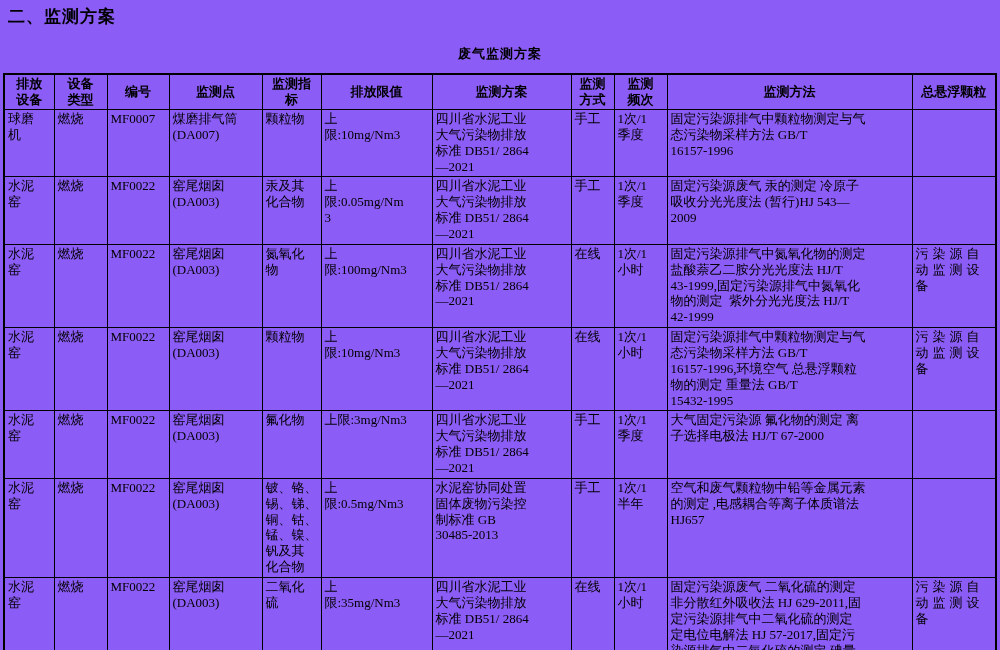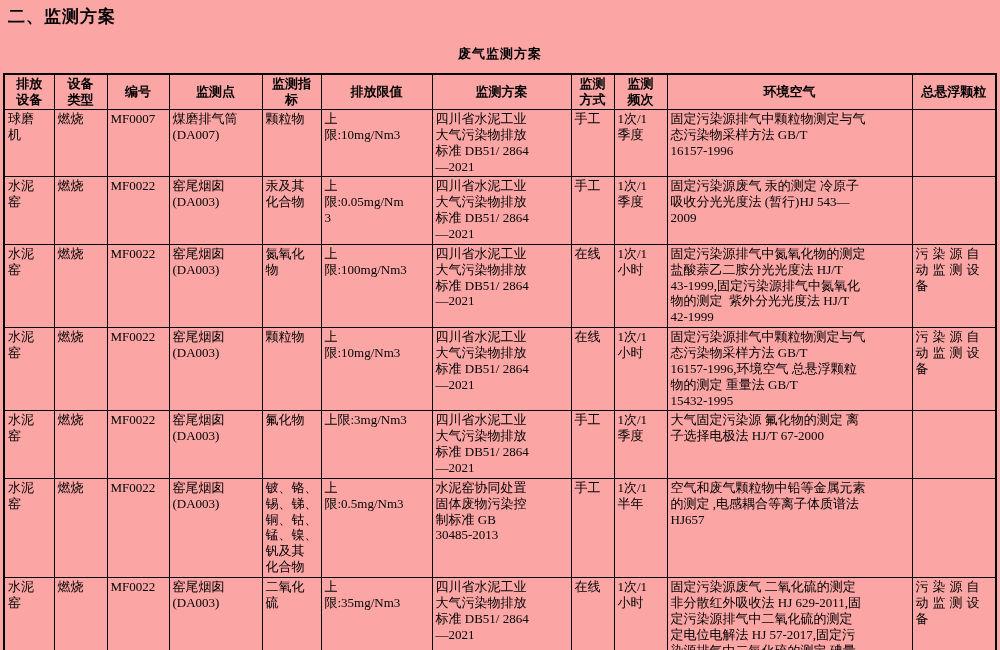--- a/index.html
+++ b/index.html
@@ -8,21 +8,21 @@
     background: #ffffff;
     width: 1000px;
     height: 650px;
     overflow: hidden;
     font-family: "Liberation Serif", "DejaVu Serif", serif;
     color: #000000;
   }
   .page {
     width: 1000px;
     height: 650px;
-    background: #fca5a5;
+    background: #8b5cf6;
     position: relative;
   }
   .section-heading {
     font-size: 17px;
     font-weight: bold;
     padding: 5px 0 0 8px;
     letter-spacing: 1px;
   }
   .table-title {
     font-size: 13px;
@@ -91,21 +91,21 @@
         <th>编号</th>
         <th>监测点</th>
         <th>监测指
 标</th>
         <th>排放限值</th>
         <th>监测方案</th>
         <th>监测
 方式</th>
         <th>监测
 频次</th>
-        <th>环境空气</th>
+        <th>监测方法</th>
         <th>总悬浮颗粒</th>
       </tr>
     </thead>
     <tbody>
       <tr>
         <td>球磨
 机</td>
         <td>燃烧</td>
         <td class="c">MF0007</td>
         <td>煤磨排气筒

